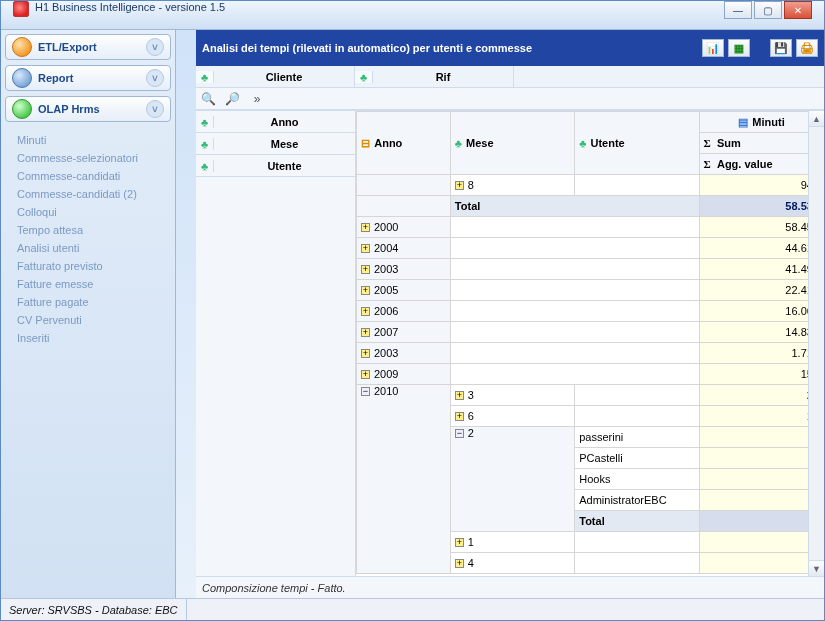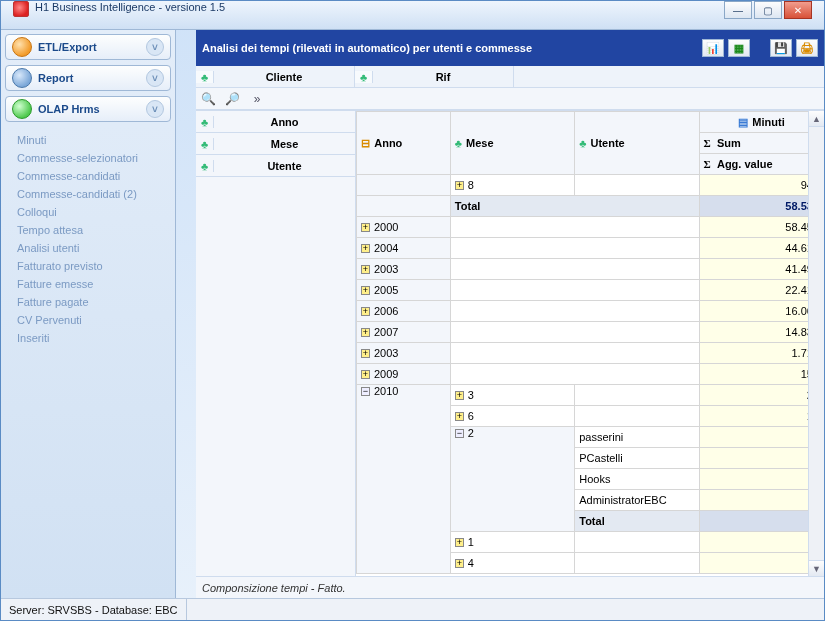--- a/index.html
+++ b/index.html
@@ -42,21 +42,21 @@
   table.grid th { background:#f3f6fb; font-weight:bold; text-align:left; }
   .hcell { display:flex; align-items:center; gap:4px; }
   .hcell .plus { width:9px; height:9px; border:1px solid #888; display:inline-flex; align-items:center; justify-content:center; font-size:9px; line-height:1; background:#ffef8a; cursor:default; }
   .hcell .minus { width:9px; height:9px; border:1px solid #888; display:inline-flex; align-items:center; justify-content:center; font-size:9px; line-height:1; background:#eef; cursor:default; }
   td.num { text-align:right; background:#ffffe8; }
   td.total { background:#e3e9f2; font-weight:bold; }
   td.totalnum { background:#d6deed; font-weight:bold; text-align:right; color:#001a66; }
   .measure-hdr { background:#f3f6fb; text-align:center; }
   .statusbar { height:22px; background:#f3f6fb; border-top:1px solid #cfdcee; display:flex; align-items:center; padding:0 6px; font-style:italic; color:#333; }
   .footer { height:22px; background:#eef2f8; border-top:1px solid #b7c8de; display:flex; align-items:center; color:#111; }
-  .footer .cell { padding:8px 8px; border-right:1px solid #b7c8de; height:100%; display:flex; align-items:center; }
+  .footer .cell { padding:8px 8px; border-right:1px solid #b7c8de; height:100%; display:flex; align-items:center;font-style:italic; }
   .footer .cell.right { margin-left:260px; }
   .scroll { position:absolute; right:0; top:0; bottom:0; width:16px; background:#eef1f6; border-left:1px solid #cfdcee; }
   .scroll .sbtn { height:16px; background:linear-gradient(#fdfdfd,#e3e9f2); border-bottom:1px solid #cfdcee; display:flex; align-items:center; justify-content:center; font-size:9px; color:#667; cursor:default; }
   .scroll .sbtn.bot { position:absolute; bottom:0; left:0; right:0; border-top:1px solid #cfdcee; border-bottom:none; }
   .col-anno-h { width:80px; }
   .col-anno-d { width:80px; background:#f3f6fb; }
   .col-mese { width:106px; }
   .col-utente { width:106px; }
   .col-min { width:106px; }
   .tree-icon{ color:#d98b00; font-size:11px; }

